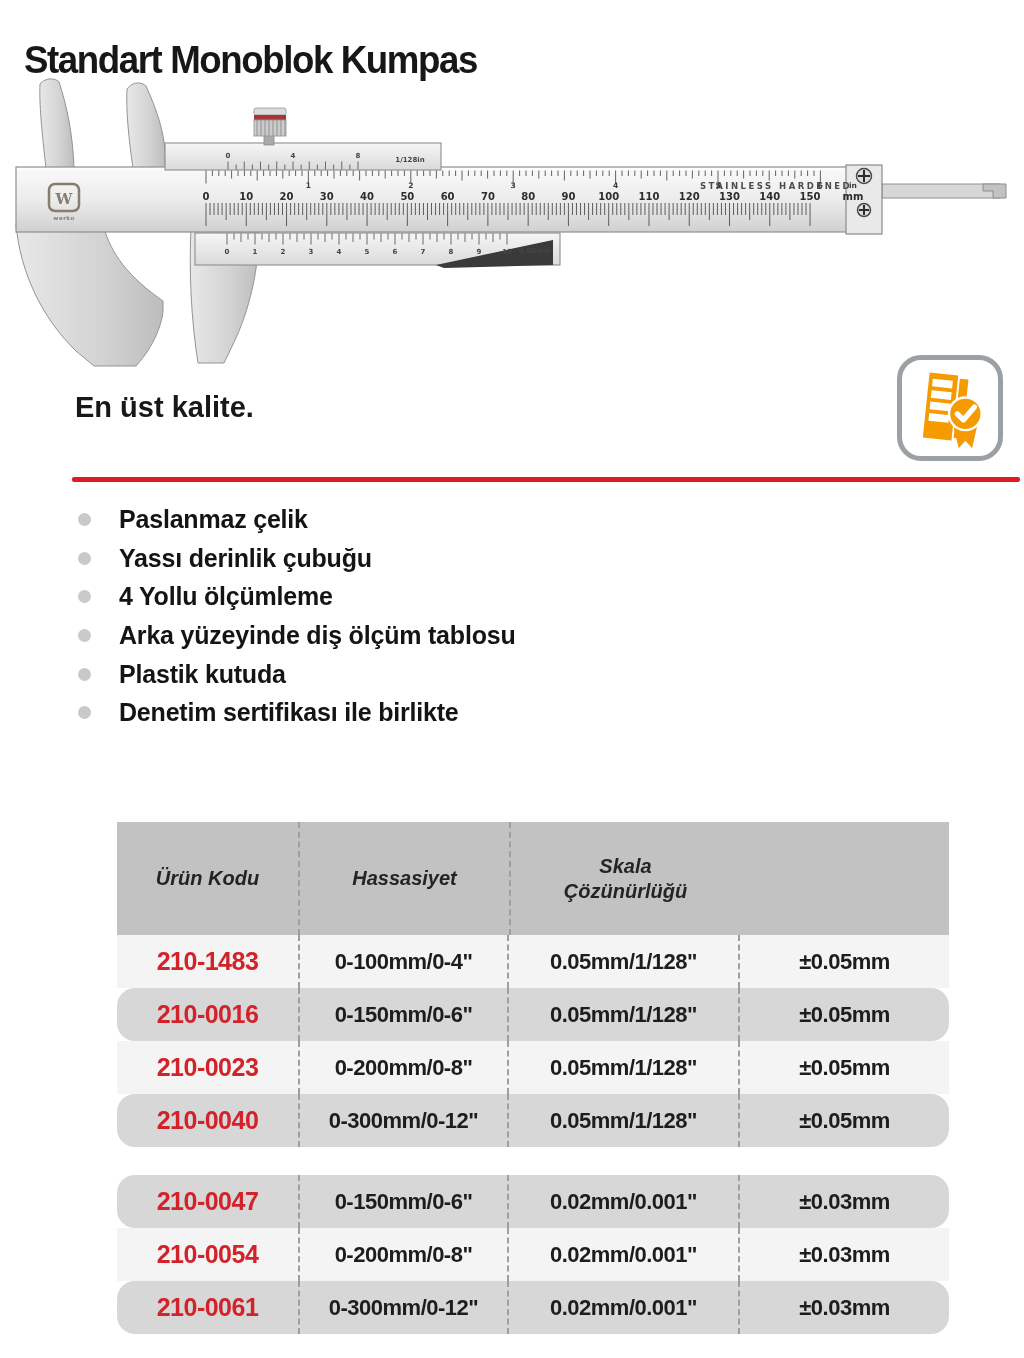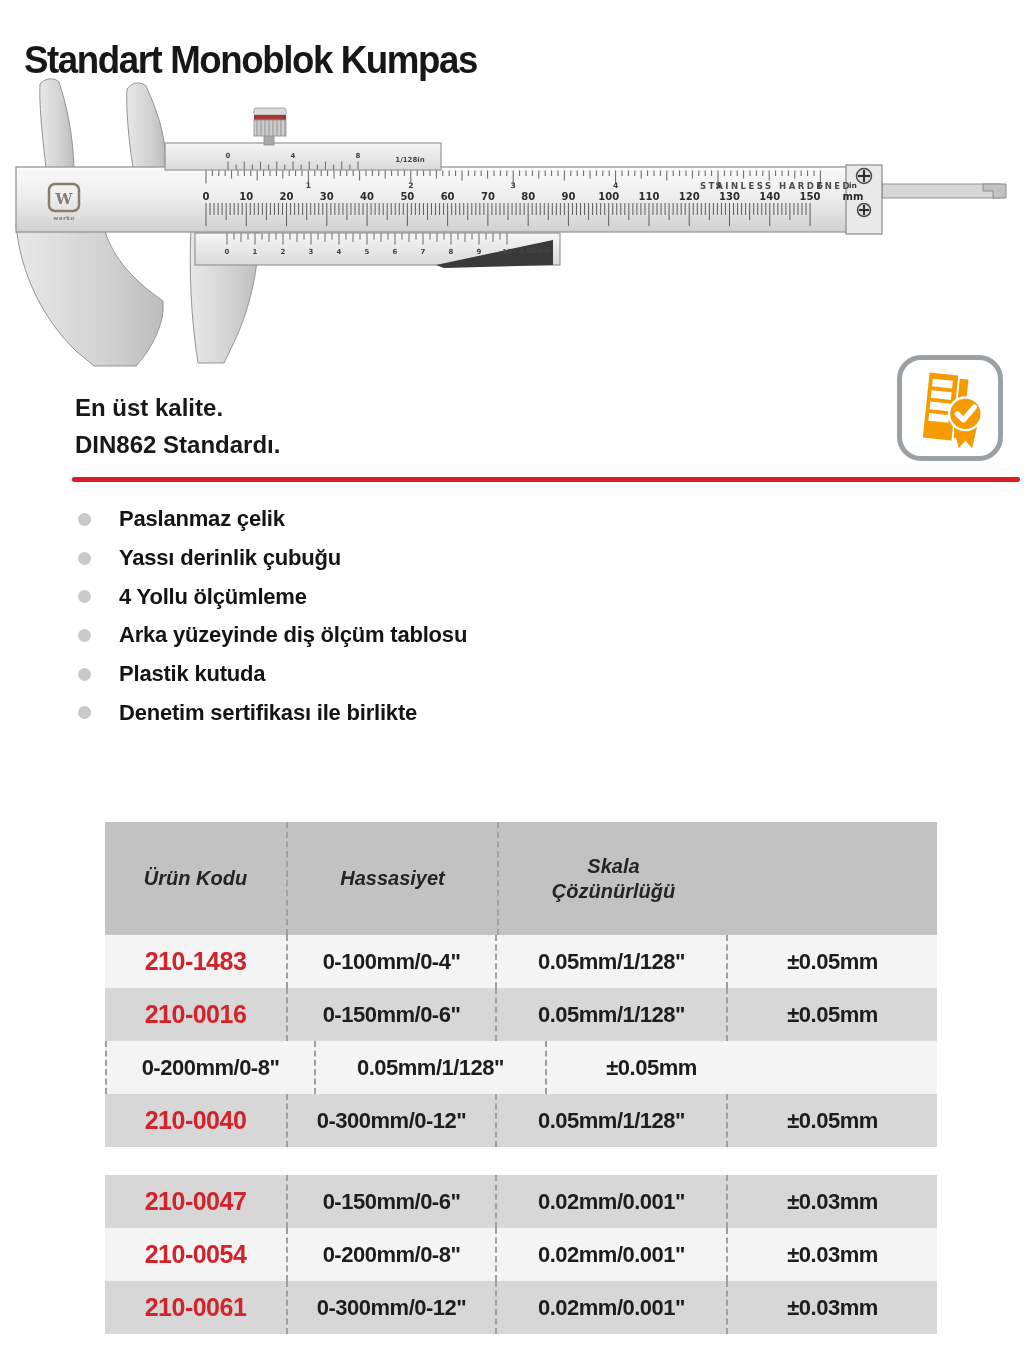--- a/index.html
+++ b/index.html
@@ -9,37 +9,37 @@
 
   .caliper-wrap{position:absolute;left:8px;top:72px;width:1005px;height:300px;}
   svg text{user-select:none;}
   .s-in{font:700 7.5px "DejaVu Sans",sans-serif;fill:#3a3a3a;text-anchor:middle;}
   .s-mm{font:700 10px "DejaVu Sans",sans-serif;fill:#2c2c2c;text-anchor:middle;}
   .s-v{font:700 7px "DejaVu Sans",sans-serif;fill:#454545;text-anchor:middle;}
   .s-eng{font:700 8.5px "DejaVu Sans",sans-serif;fill:#4c4c4c;text-anchor:middle;letter-spacing:2.5px;}
   .s-brandW{font:700 15px "DejaVu Serif",serif;fill:#877e6e;text-anchor:middle;}
   .s-brand{font:700 5.5px "DejaVu Sans",sans-serif;fill:#877e6e;text-anchor:middle;letter-spacing:.5px;}
 
-  .quality{position:absolute;left:75px;top:389px;font-size:24px;font-weight:700;line-height:37px;color:#181818;}
+  .quality{position:absolute;left:75px;top:389px;font-size:29px;font-weight:700;line-height:37px;color:#181818;}
 
   .badge{position:absolute;left:897px;top:355px;width:106px;height:106px;border:5px solid #9aa0a4;border-radius:24px;background:#fff;box-sizing:border-box;}
 
   .redline{position:absolute;left:72px;top:477px;width:948px;height:5px;background:#e01b21;border-radius:2px;}
 
   .features{position:absolute;left:78px;top:500px;margin:0;padding:0;list-style:none;}
   .features li{height:38.7px;display:flex;align-items:center;}
   .features .dot{width:13px;height:13px;border-radius:50%;background:#c9c9c9;margin-right:28px;flex:none;}
-  .features .txt{font-size:22px;font-weight:700;color:#141414;letter-spacing:-.2px;}
-
-  .spec-table{position:absolute;left:105px;top:822px;width:832px;}
+  .features .txt{font-size:25px;font-weight:700;color:#141414;letter-spacing:-.2px;}
+
+  .spec-table{position:absolute;left:117px;top:822px;width:832px;}
   .trow,.thead{display:flex;width:832px;box-sizing:border-box;}
   .thead{height:113px;background:#c2c2c2;}
   .trow{height:53px;}
   .trow.light{background:#f4f4f4;}
-  .trow.dark{background:#d7d7d7;}
+  .trow.dark{background:#d7d7d7;border-radius:18px;}
   .tgap{height:28px;background:#ffffff;}
   .cell{display:flex;align-items:center;justify-content:center;box-sizing:border-box;text-align:center;}
   .c1{width:181px;}
   .c2{width:209px;}
   .c3{width:231px;}
   .c4{width:211px;}
   .c2,.c3,.c4{border-left:2px dashed #9f9f9f;}
   .thead .cell{font-size:20px;font-weight:700;font-style:italic;color:#242424;line-height:1.25;}
   .thead .c3 span{display:inline-block;max-width:150px;}
   .code{font-size:25px;font-weight:700;color:#d2232a;letter-spacing:-.5px;text-align:center;}
@@ -464,21 +464,20 @@
         <text x="443" y="182" class="s-v">8</text>
         <text x="471" y="182" class="s-v">9</text>
         <text x="499" y="182" class="s-v">10</text>
         <text x="527" y="181" class="s-v" font-size="8">0.05mm</text>
       </g>
 </svg>
 </div>
 
 <div class="quality">
   <div>En üst kalite.</div>
-  <div>DIN862 Standardı.</div>
 </div>
 
 <div class="badge">
   <svg width="96" height="96" viewBox="0 0 100 100">
     <g transform="rotate(6 45 50)">
       <rect x="25" y="15" width="30" height="68" fill="#F59B00"></rect>
       <rect x="57" y="18" width="9" height="62" fill="#F59B00"></rect>
       <rect x="29" y="21" width="21" height="8" fill="#ffffff"></rect>
       <rect x="29" y="33" width="21" height="8" fill="#ffffff"></rect>
       <rect x="29" y="45" width="21" height="8" fill="#ffffff"></rect>
@@ -538,20 +537,21 @@
     <div class="cell c3 val">0.05mm/1/128"</div>
     <div class="cell c4 val">±0.05mm</div>
   </div>
   <div class="trow dark">
     <div class="cell c1 code">210-0016</div>
     <div class="cell c2 val">0-150mm/0-6"</div>
     <div class="cell c3 val">0.05mm/1/128"</div>
     <div class="cell c4 val">±0.05mm</div>
   </div>
   <div class="trow light">
+    <div class="cell c1 code">210-0023</div>
     <div class="cell c2 val">0-200mm/0-8"</div>
     <div class="cell c3 val">0.05mm/1/128"</div>
     <div class="cell c4 val">±0.05mm</div>
   </div>
   <div class="trow dark">
     <div class="cell c1 code">210-0040</div>
     <div class="cell c2 val">0-300mm/0-12"</div>
     <div class="cell c3 val">0.05mm/1/128"</div>
     <div class="cell c4 val">±0.05mm</div>
   </div>

